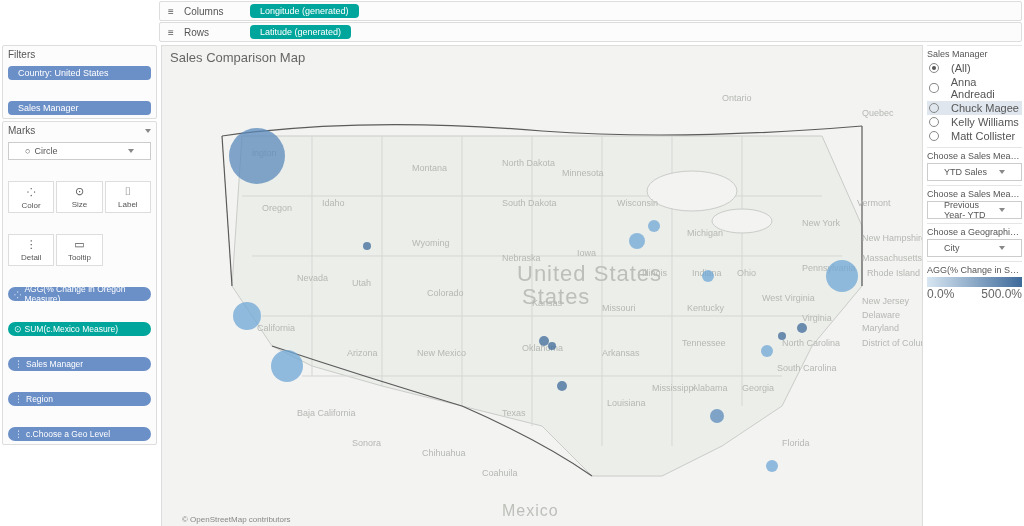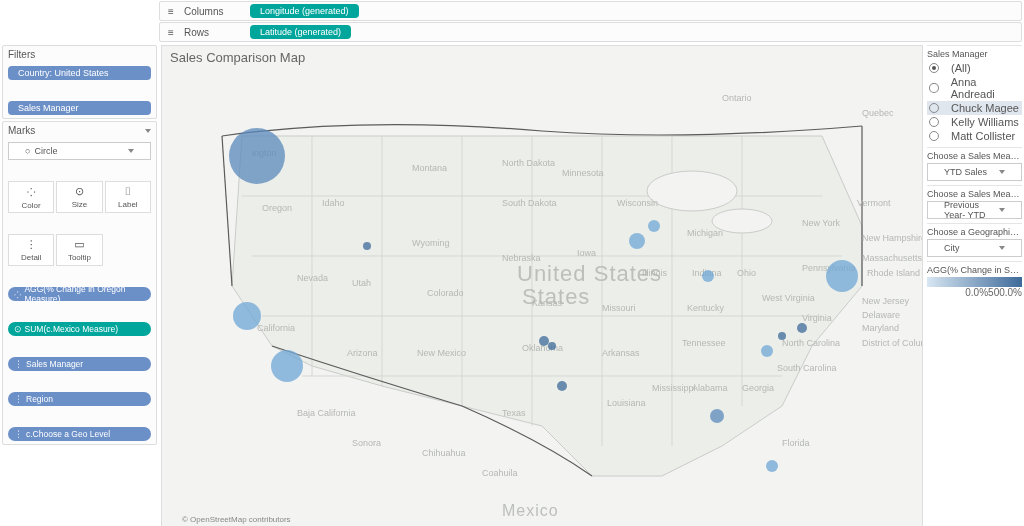--- a/index.html
+++ b/index.html
@@ -22,21 +22,21 @@
   .viz-title{position:absolute;left:8px;top:4px;font-size:13px;color:#666}
   .attrib{position:absolute;left:20px;bottom:2px;font-size:8px;color:#888}
   .right-col{width:95px;display:flex;flex-direction:column;gap:4px;padding:2px}
   .r-section{border-top:1px solid #e5e5e5;padding-top:3px}
   .r-title{font-size:9px;color:#555;margin-bottom:2px;white-space:nowrap;overflow:hidden;text-overflow:ellipsis}
   .radio-row{display:flex;align-items:center;gap:12px;padding:1px 2px;font-size:11px;color:#555}
   .radio-row.sel{background:#dfe6ee}
   .radio{width:8px;height:8px;border:1px solid #888;border-radius:50%;display:inline-flex;align-items:center;justify-content:center}
   .radio.on::after{content:"";width:4px;height:4px;background:#555;border-radius:50%}
   .gradient{height:10px;background:linear-gradient(90deg,#d7e6f2,#3e6a9a);margin-top:2px}
-  .gr-labels{display:flex;justify-content:flex-end;font-size:10px;color:#666}
+  .gr-labels{display:flex;justify-content:space-between;font-size:12px;color:#666}
   .top-area{display:flex}
   .top-left-spacer{width:157px}
   .top-shelves{flex:1}
   .content{display:flex;height:486px}
   .mark-pill{display:flex;align-items:center;gap:3px;height:14px;border-radius:8px;padding:0 6px;font-size:8.5px;color:#fff}
   .mark-pill .mi{font-size:9px;opacity:.9}
   
   .mapsvg{position:absolute;left:0;top:0;width:100%;height:100%}
   .land{fill:#eceeea;stroke:#c9ccc8;stroke-width:1}
   .border{fill:none;stroke:#5b5b5b;stroke-width:1.2}

